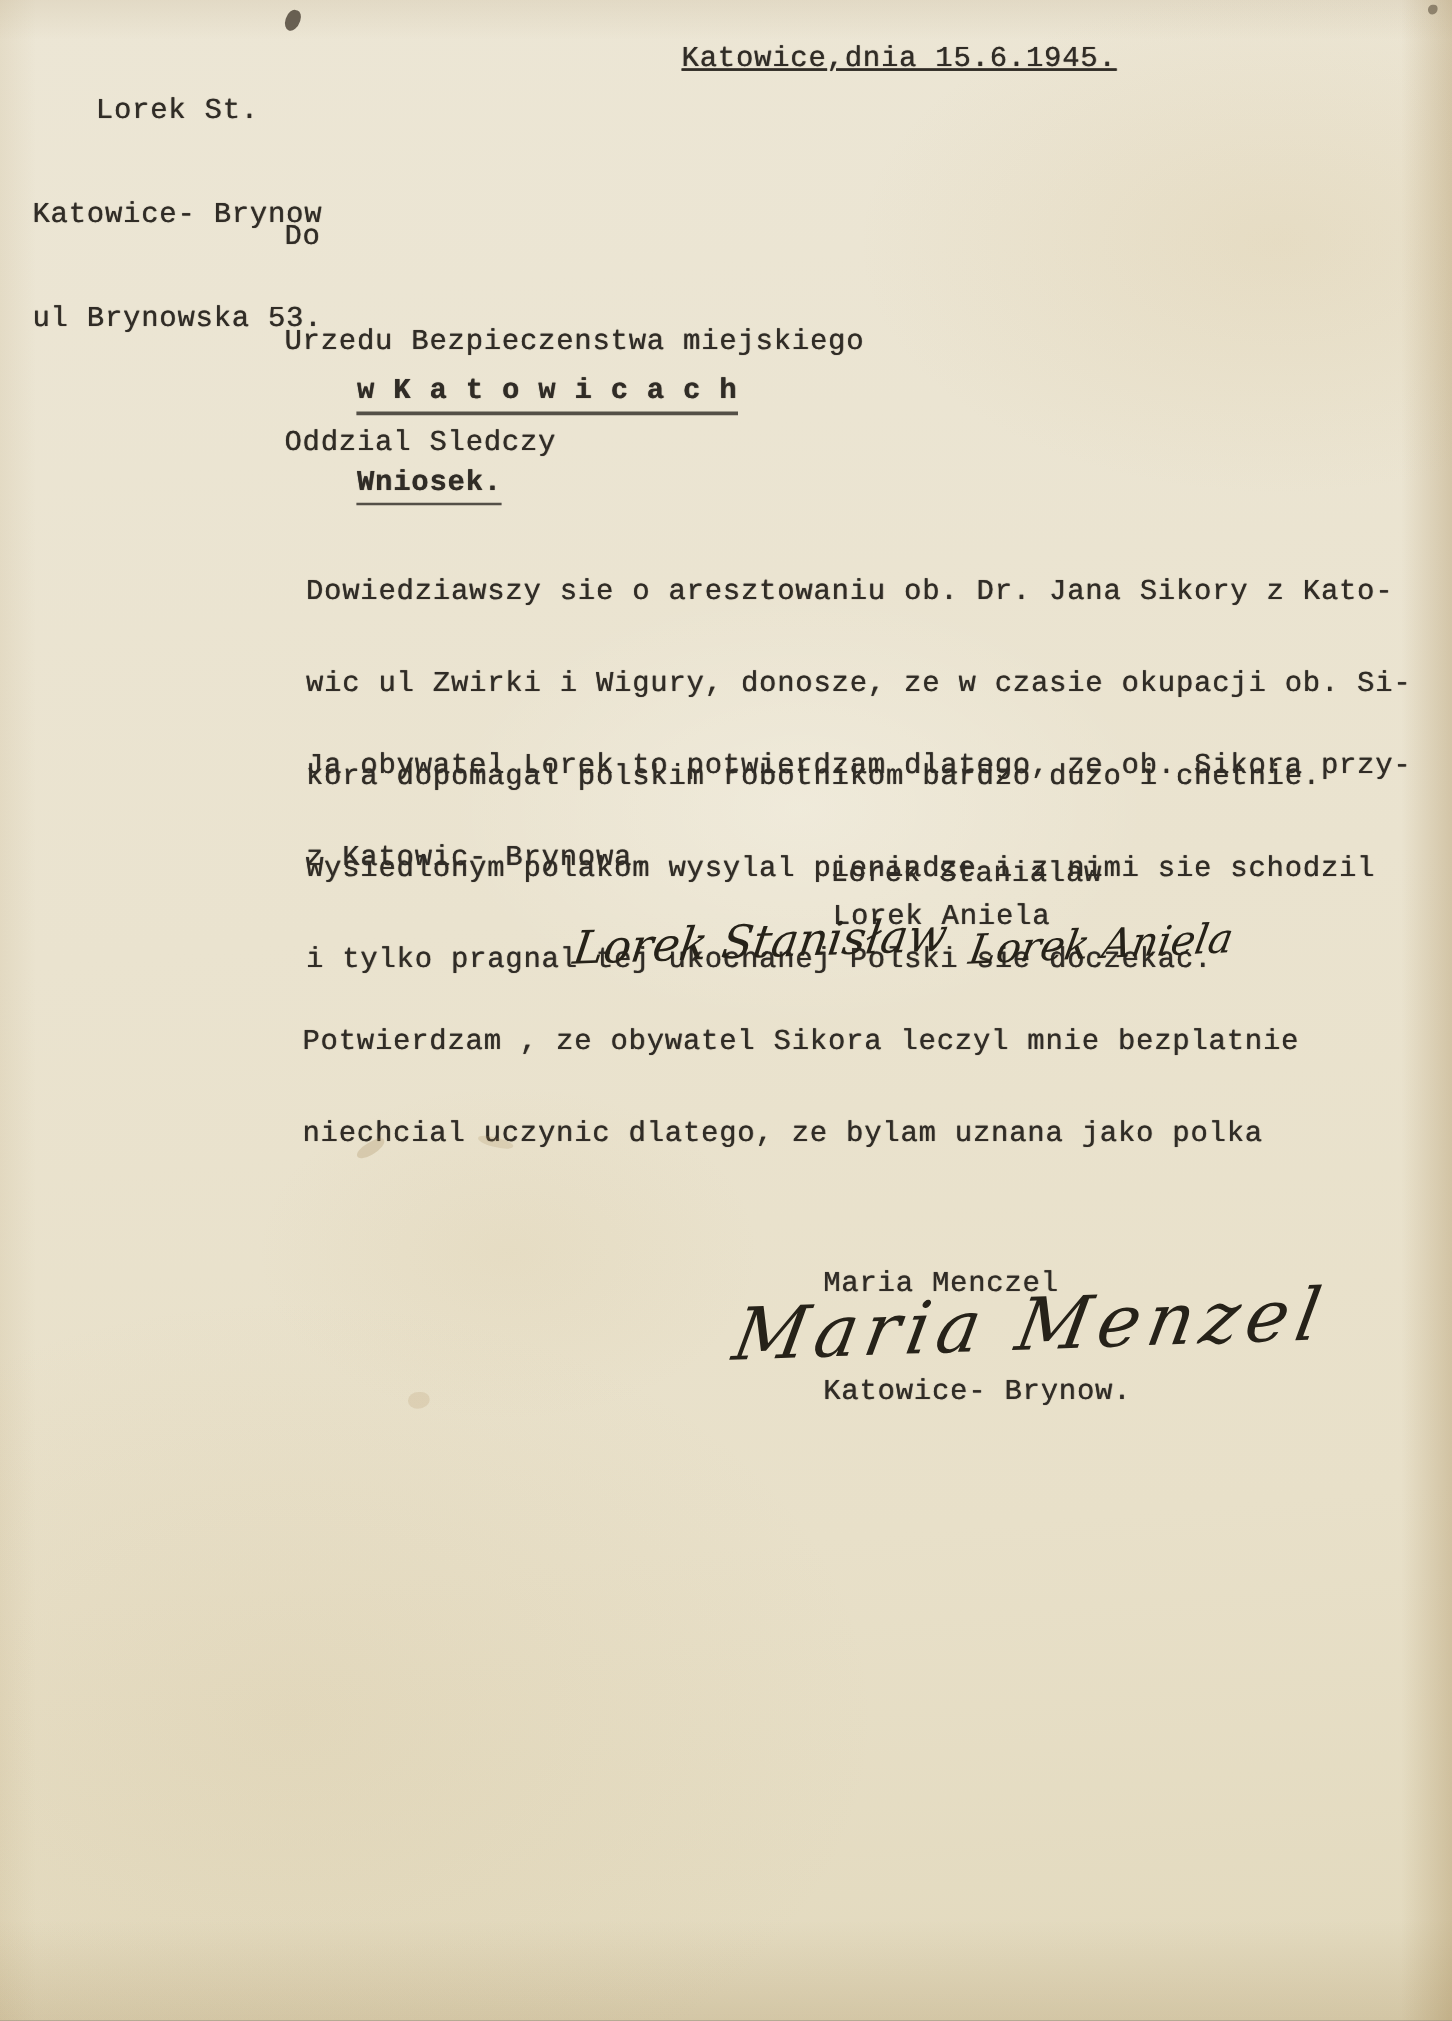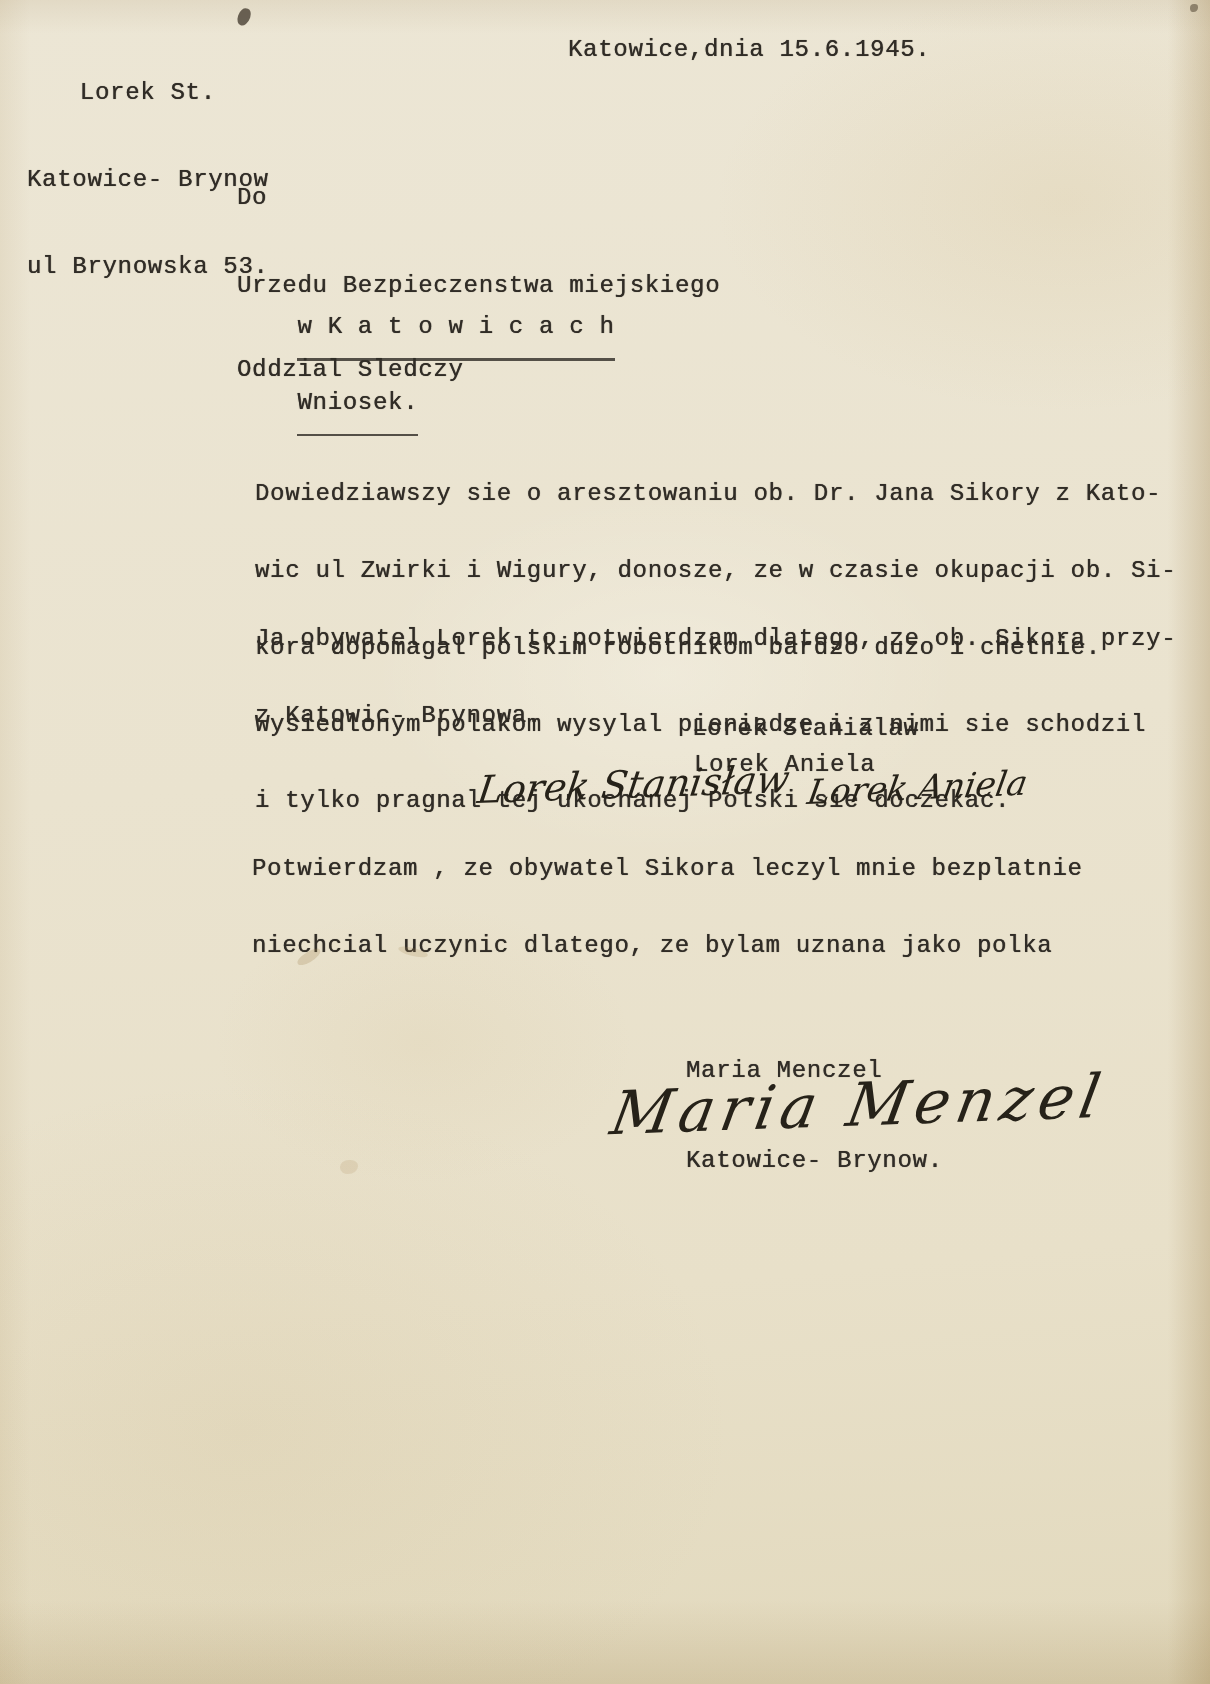--- a/index.html
+++ b/index.html
@@ -24,22 +24,23 @@
     font-family: "Liberation Mono", "DejaVu Sans Mono", monospace;
     font-size: 24px;
     letter-spacing: 0.7px;
     color: #302c26;
     white-space: pre;
     text-shadow: 0 0 0.7px rgba(48,44,38,0.85), 0.5px 0 0 rgba(48,44,38,0.35);
   }
   .para { line-height: 25.6px; margin-left: 24px; }
   .underlined {
     border-bottom: 3px solid rgba(50,46,40,0.82);
-    padding-bottom: 18px;
+    padding-bottom: 3px;
     display: inline-block;
+    font-weight: bold;
   }
   .handwriting {
     position: absolute;
     font-family: "DejaVu Serif", serif;
     font-style: italic;
     color: #262219;
     white-space: pre;
     transform-origin: left center;
   }
   .hw-small { font-size: 38px; }
@@ -54,21 +55,21 @@
 <body>
 
 <div class="paper">
 
   <div class="typed" style="left:27px; top:20px; line-height:29px;text-align:center;">
     <div>Lorek St.</div>
     <div>Katowice- Brynow</div>
     <div>ul Brynowska 53.</div>
   </div>
 
-  <div class="typed" style="left:568px; top:36px;">Katowice,dnia 15.6.1945.</div>
+  <div class="typed" style="left:568px; top:36px;text-decoration:underline;">Katowice,dnia 15.6.1945.</div>
 
   <div class="typed" style="left:237px; top:184px;">Do</div>
 
   <div class="typed" style="left:237px; top:216px; line-height:28px;">
     <div>Urzedu Bezpieczenstwa miejskiego</div>
     <div>Oddzial Sledczy</div>
   </div>
 
   <div class="typed" style="left:237px; top:286px;">
     <span class="underlined">w K a t o w i c a c h</span>

